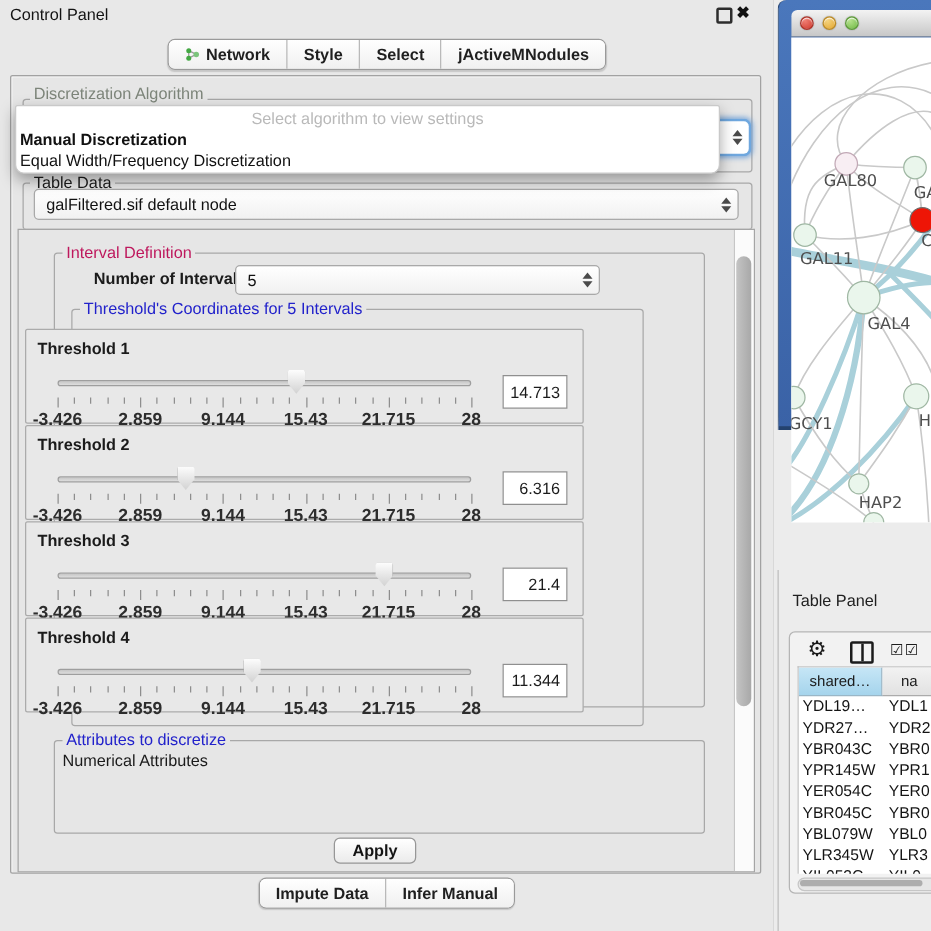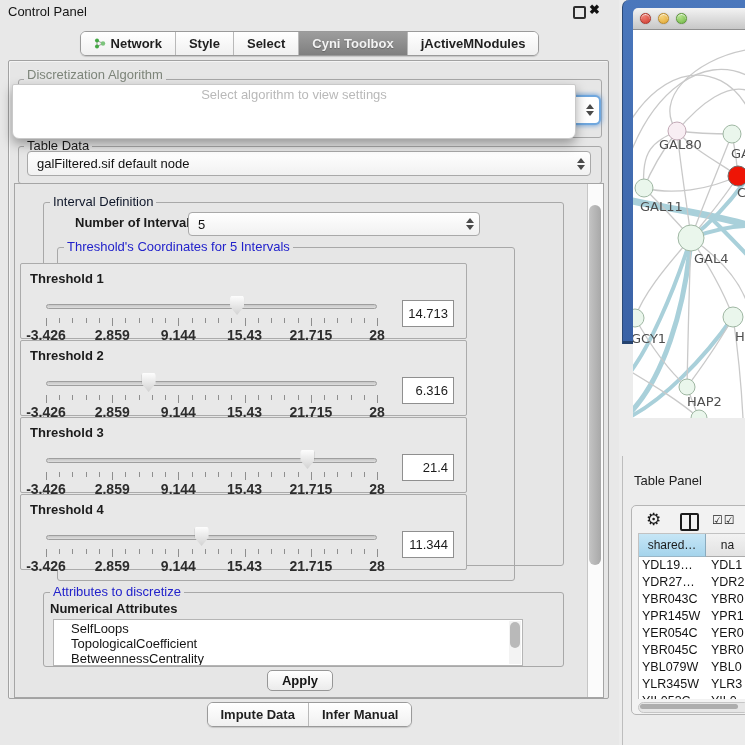--- a/index.html
+++ b/index.html
@@ -70,21 +70,21 @@
          clip-path:polygon(8% 0,92% 0,100% 10%,100% 55%,50% 100%,0 55%,0 10%);
          filter:drop-shadow(0 0 1px #7d7d7d);}
   .tickrow{position:absolute;left:0;top:23px;width:100%;height:8px;}
   .tick{position:absolute;top:0;width:1px;background:#8e8e8e;}
   .ticklabels{position:absolute;left:0;top:32px;width:100%;height:11px;}
   .ticklabel{position:absolute;transform:translateX(-50%);font-size:14px;font-weight:bold;color:#2d2d2d;white-space:nowrap;}
   .t-value{position:absolute;left:381px;top:36px;width:52px;height:27px;background:#fff;border:1px solid #8f8f8f;
            font-size:13px;display:flex;align-items:center;justify-content:flex-end;padding-right:5px;box-sizing:border-box;}
 
   
-  .num-label{position:absolute;left:35px;top:417px;font-size:13px;font-weight:bold;}
+  .num-label{position:absolute;left:35px;top:417px;font-size:13px;font-weight:normal;}
   .attr-list{position:absolute;left:38px;top:435px;width:468px;height:45px;background:#fff;border:1px solid #b5b5b5;overflow:hidden;}
   .attr-list ul{margin:0;padding:1px 0 0 17px;list-style:none;}
   .attr-list li{font-size:13px;line-height:15px;color:#141414;}
   .list-scroll{position:absolute;right:1px;top:1px;width:12px;height:43px;background:#f3f3f3;}
   .list-thumb{position:absolute;left:1px;top:1px;width:10px;height:26px;border-radius:5px;background:#b9b9b9;}
 
   .apply-btn{position:absolute;left:252px;top:486px;width:66px;height:21px;border:1px solid #979797;border-radius:5px;
              background:linear-gradient(#ffffff,#ebebeb);font-size:13px;font-weight:600;
              font-family:"Liberation Sans",sans-serif;color:#141414;}
 
@@ -142,23 +142,20 @@
               <circle cx="9" cy="6.5" r="2.2" fill="#7cc47c"></circle>
             </svg>
             <span>Network</span>
           </div>
           <div class="seg">
             <span>Style</span>
           </div>
           <div class="seg">
             <span>Select</span>
           </div>
-          <div class="seg sel">
-            <span>Cyni Toolbox</span>
-          </div>
           <div class="seg">
             <span>jActiveMNodules</span>
           </div>
         </div></div>
 
     <div class="body-frame"></div>
 
     <div class="groupbox" style="left:18px;top:79px;width:582px;height:57px;"></div>
     <div class="gtitle" style="left:24px;top:68px;color:#7d857a;">Discretization Algorithm</div>
     <div class="combo-frag">
@@ -174,21 +171,21 @@
       <span>galFiltered.sif default node</span>
       <span class="stepper">
           <i class="tri-up"></i>
           <i class="tri-dn"></i>
         </span>
     </div>
 
     <div class="scroll-area">
 
       <div class="groupbox" style="left:28px;top:18px;width:519px;height:362px;"></div>
-      <div class="gtitle" style="left:35px;top:11px;color:#0f172a;">Interval Definition</div>
+      <div class="gtitle" style="left:35px;top:11px;color:#be185d;">Interval Definition</div>
 
       <div class="noi-label">Number of Intervals</div>
       <div class="combo" style="left:173px;top:28px;width:292px;height:24px;">
         <span>5</span>
         <span class="stepper">
             <i class="tri-up"></i>
             <i class="tri-dn"></i>
           </span>
       </div>
 
@@ -369,40 +366,34 @@
                 <span class="ticklabel" style="left: 100%;">28</span>
               </div>
     </div>
     <div class="t-value">11.344</div>
   </div>
         </div>
 
       <div class="groupbox" style="left:28px;top:408px;width:519px;height:73px;"></div>
       <div class="gtitle" style="left:35px;top:401px;color:#2222CB;">Attributes to discretize</div>
       <div class="num-label">Numerical Attributes</div>
-      <div class="attr-list">
-        <ul id="attrItems">
-            <li>SelfLoops</li>
-            <li>TopologicalCoefficient</li>
-            <li>BetweennessCentrality</li>
-          </ul>
-        <div class="list-scroll">
-            <div class="list-thumb"></div>
-          </div>
-      </div>
 
       <button class="apply-btn">Apply</button>
 
       <div class="vscroll">
         <div class="vthumb"></div>
       </div>
     </div>
 
     <div class="popup">
       <div class="pop-prompt">Select algorithm to view settings</div>
+      <div id="popItems">
+          <div class="pop-item hl">Manual Discretization</div>
+          <div class="pop-item">Equal Width/Frequency Discretization</div>
+        </div>
     </div>
 
     <div class="tabrow tabrow-bottom" id="bottomTabs"><div class="seg-group">
           <div class="seg">
             <span>Impute Data</span>
           </div>
           <div class="seg">
             <span>Infer Manual</span>
           </div>
         </div></div>

